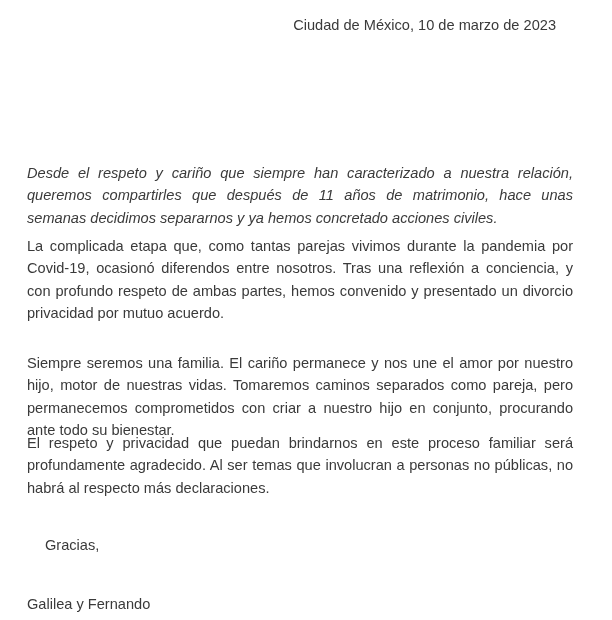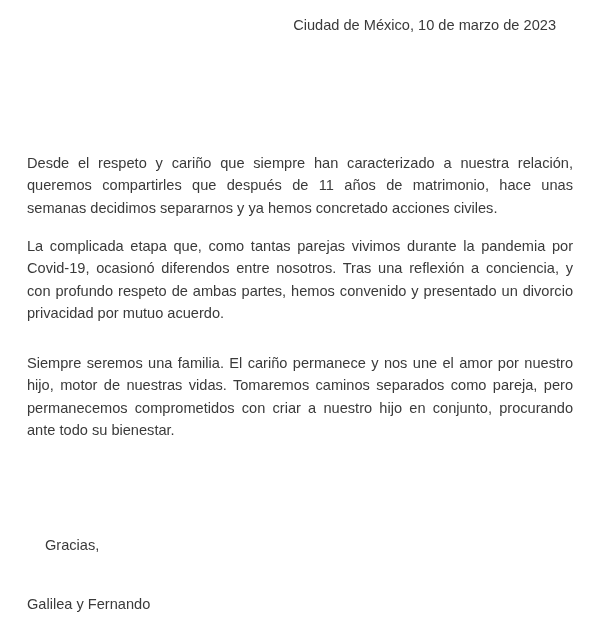--- a/index.html
+++ b/index.html
@@ -35,37 +35,38 @@
       position: absolute;
       left: 27px;
       width: 546px;
       margin: 0;
     }
     .justify {
       text-align: justify;
       text-align-last: left;
     }
     #greeting { top: 114px; }
-    #p1 { top: 152px; }
+    #p1 { top: 162px; font-style: italic; }
     #p2 { top: 235px; }
     #p3 { top: 352px; }
     #p4 { top: 432px; }
     #closing { top: 534px; margin-left: 18px; }
     #signature { top: 593px; }
   </style>
 </head>
 <body>
 
 <div class="page">
   <div id="date" class="date">Ciudad de México, 10 de marzo de 2023</div>
 
 
   <p id="p1" class="block justify">Desde el respeto y cariño que siempre han caracterizado a nuestra relación, queremos compartirles que después de 11 años de matrimonio, hace unas semanas decidimos separarnos y ya hemos concretado acciones civiles.</p>
 
   <p id="p2" class="block justify">La complicada etapa que, como tantas parejas vivimos durante la pandemia por Covid-19, ocasionó diferendos entre nosotros. Tras una reflexión a conciencia, y con profundo respeto de ambas partes, hemos convenido y presentado un divorcio privacidad por mutuo acuerdo.</p>
 
   <p id="p3" class="block justify">Siempre seremos una familia. El cariño permanece y nos une el amor por nuestro hijo, motor de nuestras vidas. Tomaremos caminos separados como pareja, pero permanecemos comprometidos con criar a nuestro hijo en conjunto, procurando ante todo su bienestar.</p>
 
+  <p id="p4" class="block justify">El respeto y privacidad que puedan brindarnos en este proceso familiar será profundamente agradecido. Al ser temas que involucran a personas no públicas, no habrá al respecto más declaraciones.</p>
 
   <p id="closing" class="block">Gracias,</p>
 
   <p id="signature" class="block">Galilea y Fernando</p>
 </div>
 
 </body></html>

